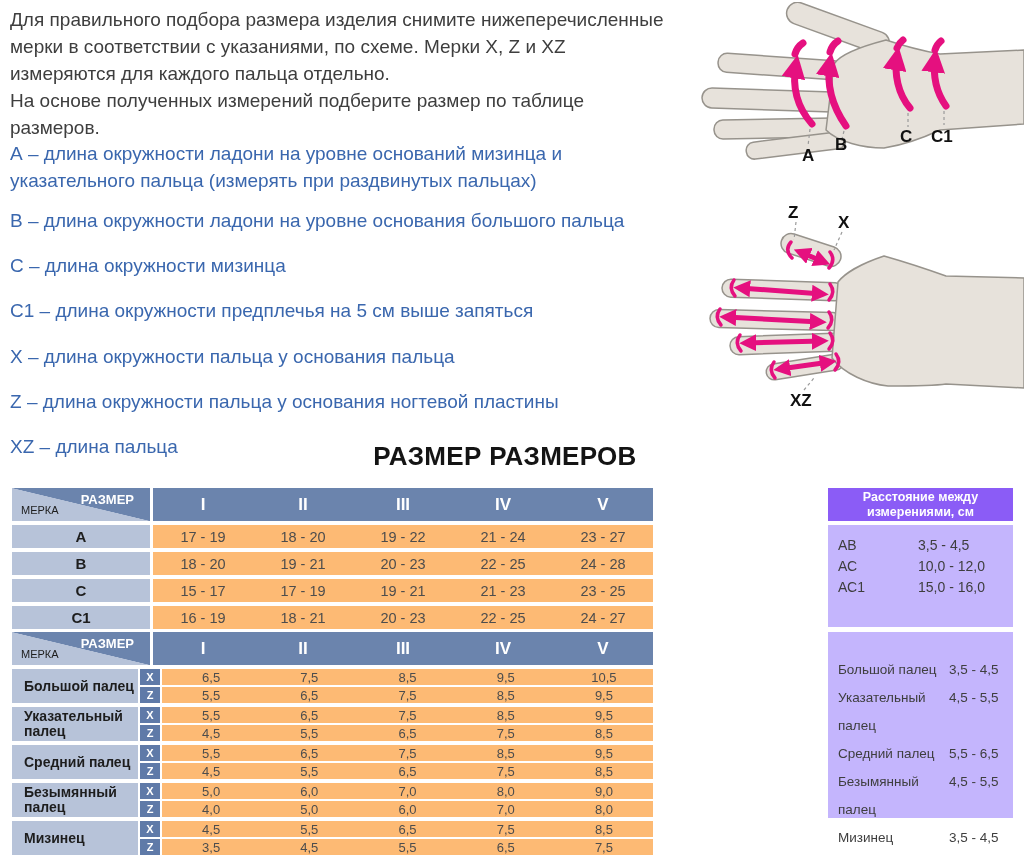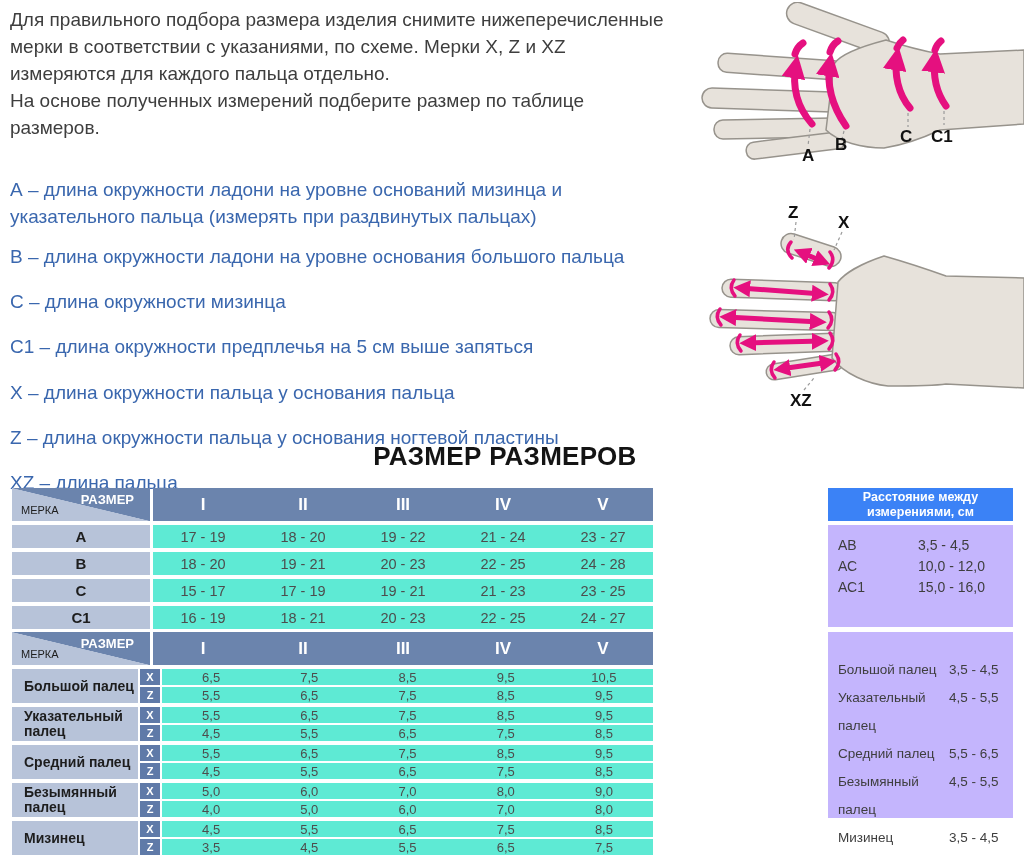--- a/index.html
+++ b/index.html
@@ -12,21 +12,21 @@
   }
   .abs { position: absolute; }
 
   
   .intro {
     left: 10px; width: 660px;
     font-size: 19px; line-height: 27px; color: #3e3e3e;
   }
   .def {
     left: 10px; width: 668px;
-    font-size: 19px; line-height: 27px; color: #3a67ae; margin-top: 36px;
+    font-size: 19px; line-height: 27px; color: #3a67ae;
   }
 
   
   .table-title {
     top: 441px; left: 0; width: 1010px;
     text-align: center;
     font-size: 26px; font-weight: bold; color: #141414;
     letter-spacing: 0.3px;
   }
 
@@ -51,21 +51,21 @@
     color: #ffffff; font-weight: bold; font-size: 17px;
   }
 
   
   .t-row { display: flex; height: 23px; margin-bottom: 4px; gap: 3px; }
   .t1-label {
     width: 138px; flex: none; background: #b7c3d9;
     display: flex; align-items: center; justify-content: center;
     font-weight: bold; font-size: 15px; color: #1d1d1d;
   }
-  .t-strip { flex: 1; background: #5eead4; display: flex; }
+  .t-strip { flex: 1; background: #fdba74; display: flex; }
   .cell {
     flex: 1; display: flex; align-items: center; justify-content: center;
     font-size: 14.5px; color: #4d4d4d;
   }
 
   
   .t2-group { display: flex; margin-bottom: 4px; gap: 2px; }
   .t2-label {
     width: 126px; flex: none; background: #b7c3d9;
     display: flex; align-items: center;
@@ -77,21 +77,21 @@
   .badge {
     width: 20px; flex: none; background: #5f7aa8;
     color: #fff; font-weight: bold; font-size: 11px;
     display: flex; align-items: center; justify-content: center;
   }
   .t2-subrow .cell { font-size: 13px; }
 
   
   .panel { position: absolute; left: 828px; width: 185px; }
   .panel-header {
-    height: 33px; background: #3b82f6; margin-bottom: 4px;
+    height: 33px; background: #8b5cf6; margin-bottom: 4px;
     display: flex; align-items: center; justify-content: center;
     text-align: center; color: #fff; font-weight: bold;
     font-size: 12.5px; line-height: 15px; padding: 0 8px;
   }
   .panel-body { background: #c4b5fd; padding: 10px 10px; }
   #panel1 .panel-body { height: 102px; }
   #panel2 .panel-body { height: 186px; padding-top: 24px; }
   .p-row { display: flex; color: #3e3e3e; }
   #panel1 .p-row { font-size: 14px; line-height: 21px; }
   #panel1 .p-label { width: 80px; flex: none; }

